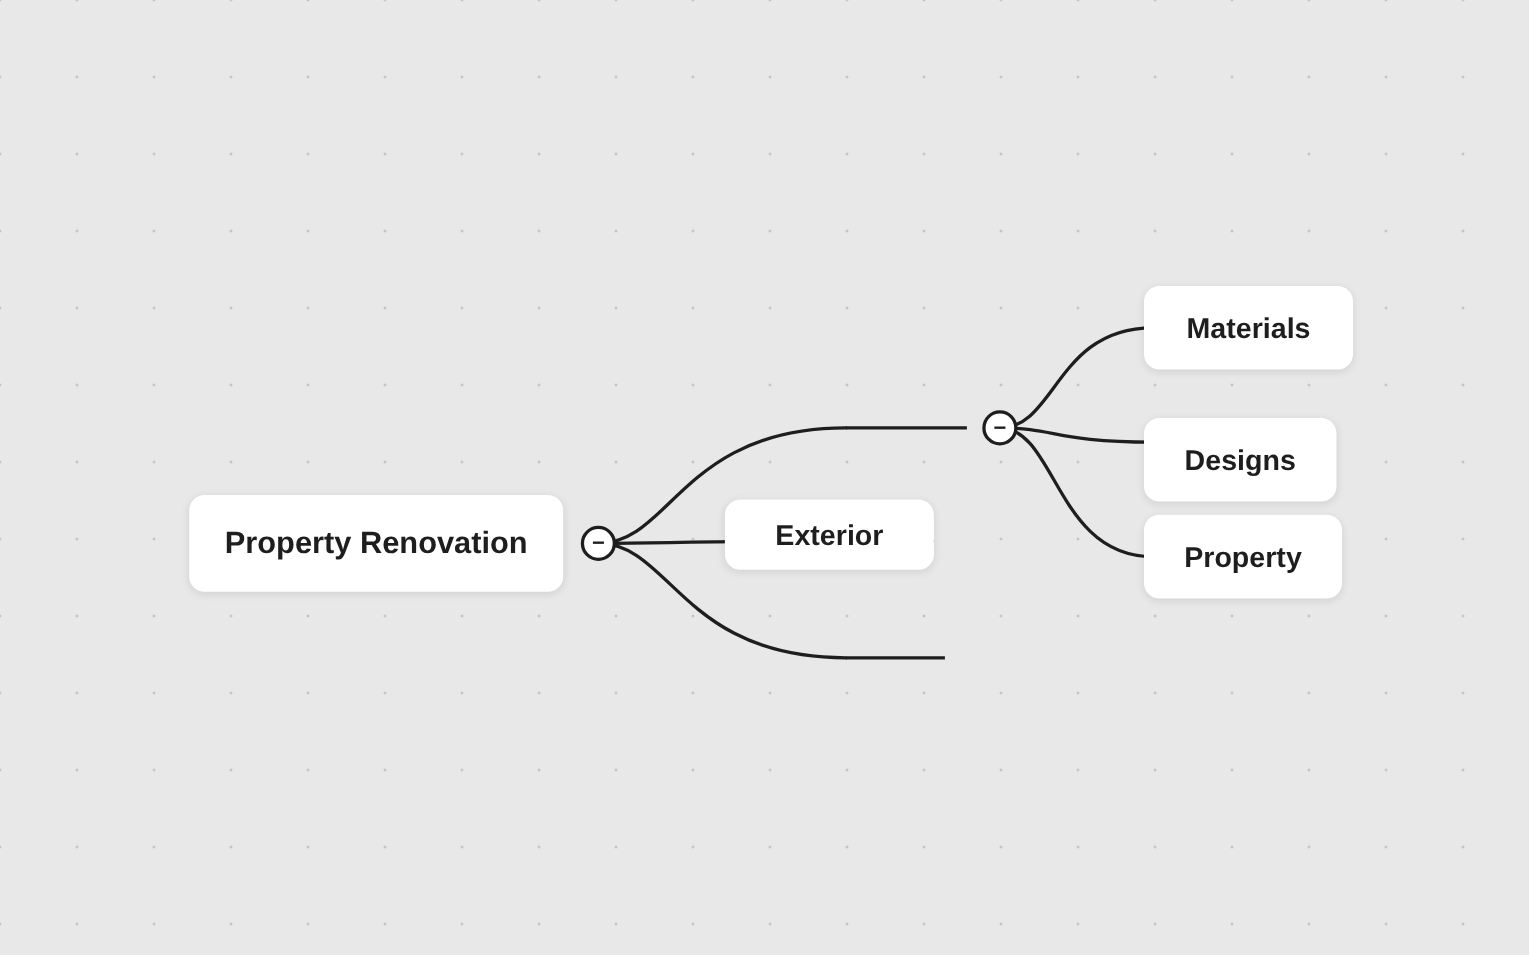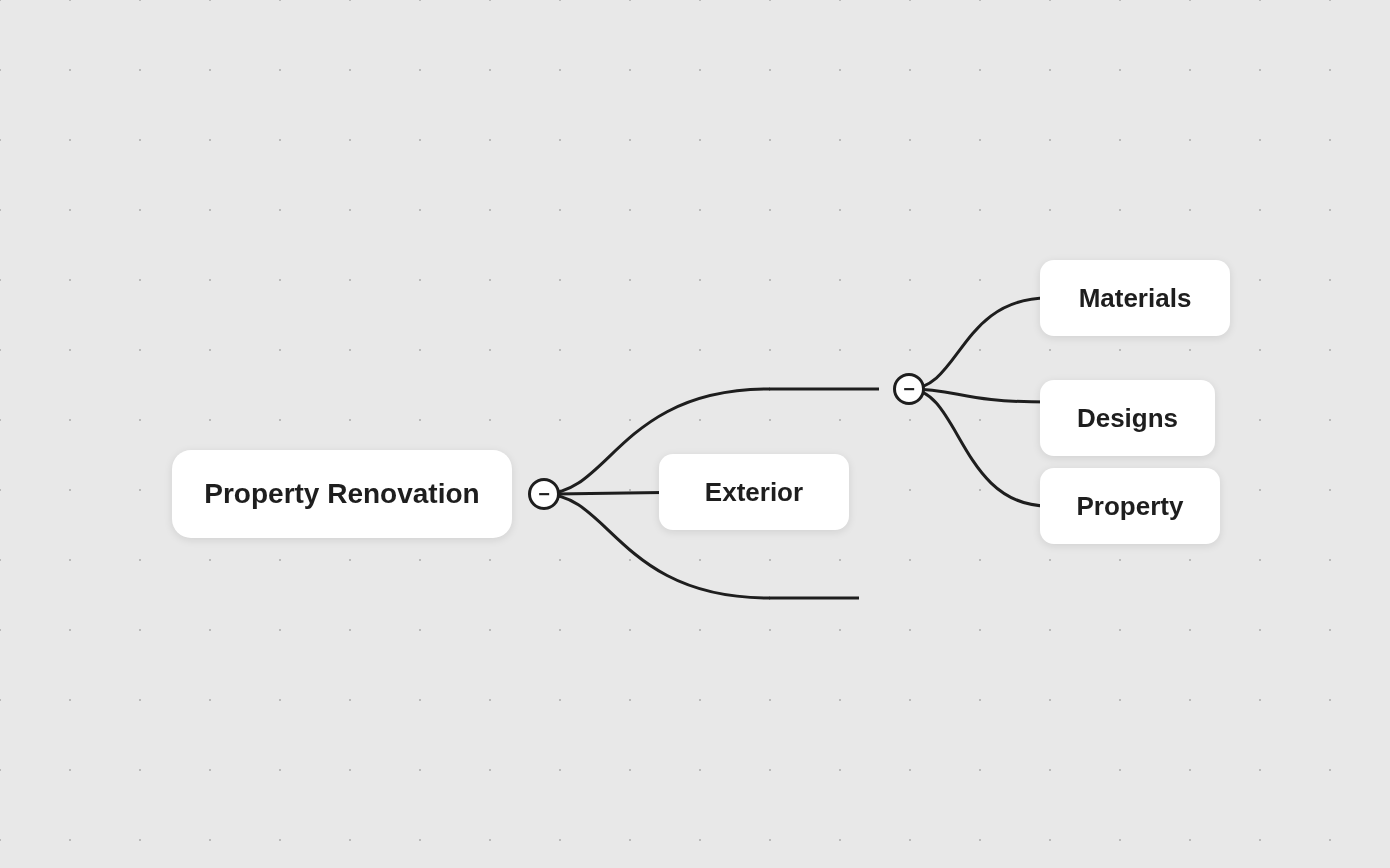--- a/index.html
+++ b/index.html
@@ -58,33 +58,32 @@
       color: #1e1e1e;
       white-space: nowrap;
       padding: 0 24px;
     }
 
     .node-root {
       width: 340px;
       height: 88px;
       left: 172px;
       top: 450px;
-      border-radius: 19px;
     }
 
     .node-preparation {
       width: 220px;
       height: 80px;
       left: 659px;
       top: 349px;
     }
 
     .node-exterior {
       width: 190px;
-      height: 76px;
+      height: 64px;
       left: 659px;
       top: 454px;
     }
 
     .node-bathroom {
       width: 200px;
       height: 76px;
       left: 659px;
       top: 560px;
     }

